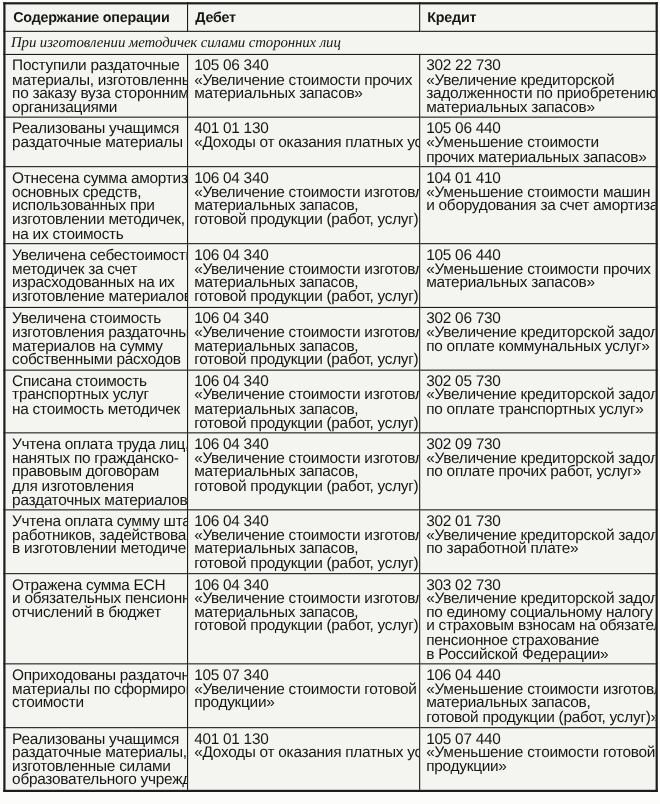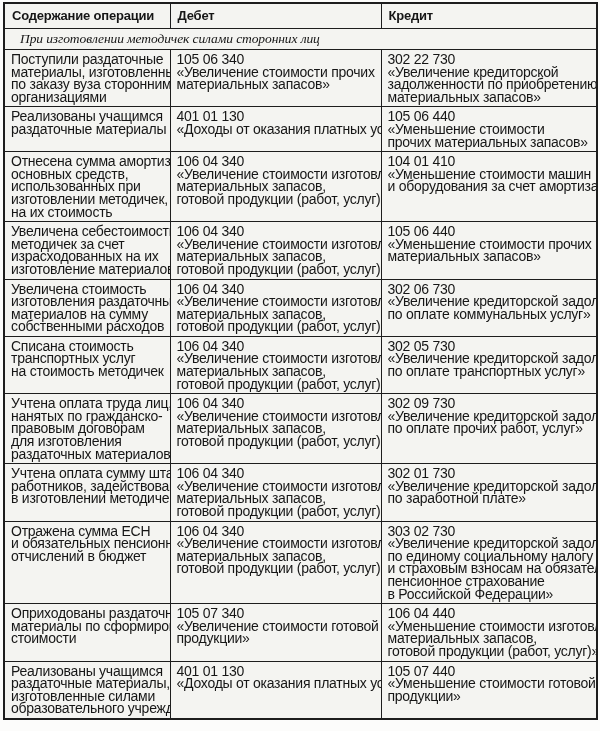--- a/index.html
+++ b/index.html
@@ -41,21 +41,21 @@
     padding: 4px 6px 5px 7px;
     line-height: 15px;
     white-space: pre;
     overflow: hidden;
   }
   tr.section-row td {
     font-family: "Liberation Serif", serif;
     font-style: italic;
     font-size: 13.5px;
     letter-spacing: -0.1px;
-    padding: 2px 6px 3px 15px;
+    padding: 2px 6px 3px 5px;
     line-height: 15px;
     white-space: pre;
     overflow: hidden;
   }
   td.cell {
     font-size: 14px;
     line-height: 12.6px;
     letter-spacing: -0.25px;
     padding: 3px 3px 3px 6px;
     white-space: pre;

